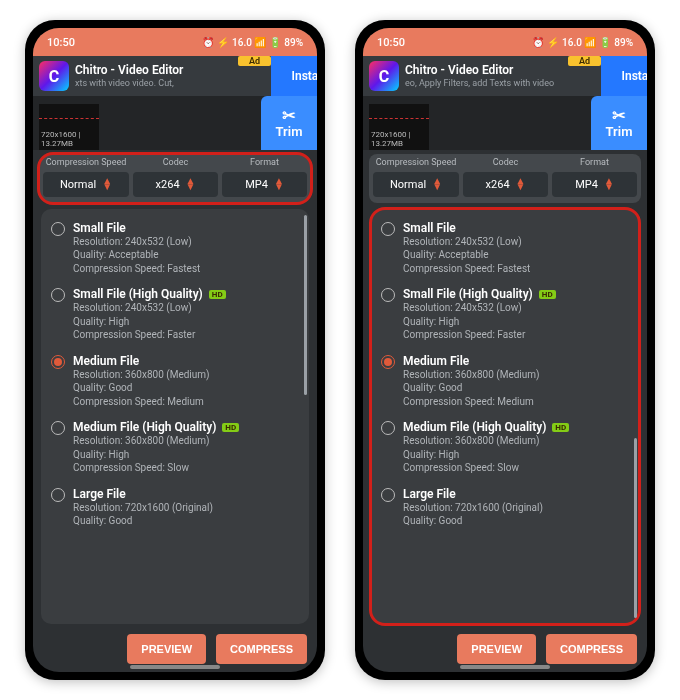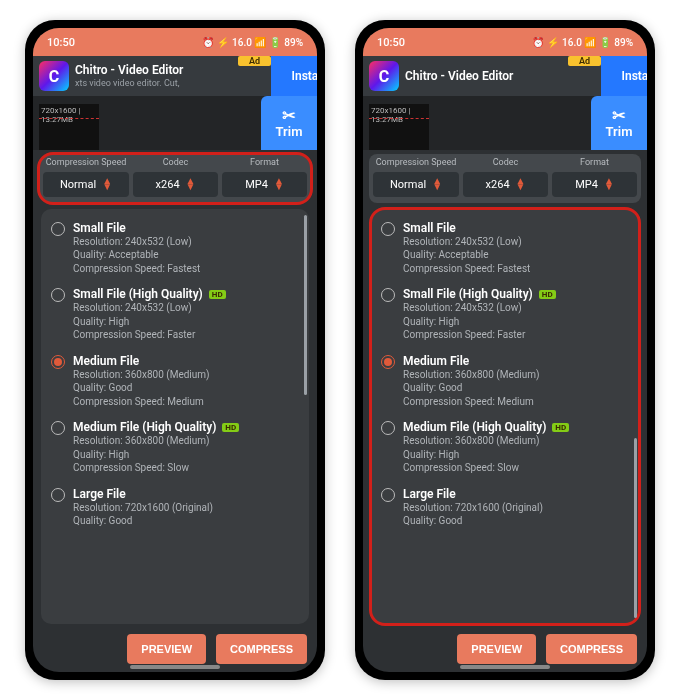--- a/index.html
+++ b/index.html
@@ -72,21 +72,21 @@
     width:46px; height:40px; display:flex; align-items:center; justify-content:center;padding-left:28px;
   }
   .thumbrow {
     background:#232527;
     display:flex; align-items:flex-end; justify-content:space-between;
     padding:4px 0 0 6px;
     height:54px;
   }
   .thumb {
     width:60px; height:46px; background:#111;
-    display:flex; flex-direction:column; justify-content:flex-start;
+    display:flex; flex-direction:column; justify-content:flex-end;
     position:relative;
   }
   .thumb-line {
     position:absolute; top:30%; left:0; right:0;
     border-top:1px dashed #c33;
   }
   .thumb-label { color:#bbb; font-size:8px; padding:2px 2px; }
   .trim-btn {
     background:#3a8dff; color:#fff;
     width:56px; height:54px; border-radius:6px 0 0 0;
@@ -169,21 +169,21 @@
 <div class="phone">
   <div class="screen">
     <div class="statusbar">
       <span>10:50</span>
       <span class="status-icons">⏰ ⚡ 16.0 📶 🔋 89%</span>
     </div>
     <div class="adrow">
       <div class="ad-logo">C</div>
       <div class="ad-text">
         <div class="ad-title">Chitro - Video Editor</div>
-        <div class="ad-sub">xts video video editor.            Cut,</div>
+        <div class="ad-sub">xts with video video.            Cut,</div>
       </div>
       <div class="ad-badge">Ad</div>
       <div class="install-btn">Install</div>
     </div>
     <div class="thumbrow">
       <div class="thumb">
         <div class="thumb-line"></div>
         <div class="thumb-label">720x1600 | 13.27MB</div>
       </div>
       <div class="trim-btn">
@@ -284,20 +284,21 @@
 <div class="phone">
   <div class="screen">
     <div class="statusbar">
       <span>10:50</span>
       <span class="status-icons">⏰ ⚡ 16.0 📶 🔋 89%</span>
     </div>
     <div class="adrow">
       <div class="ad-logo">C</div>
       <div class="ad-text">
         <div class="ad-title">Chitro - Video Editor</div>
+        <div class="ad-sub">eo, Apply Filters, add Texts with video</div>
       </div>
       <div class="ad-badge">Ad</div>
       <div class="install-btn">Install</div>
     </div>
     <div class="thumbrow">
       <div class="thumb">
         <div class="thumb-line"></div>
         <div class="thumb-label">720x1600 | 13.27MB</div>
       </div>
       <div class="trim-btn">

